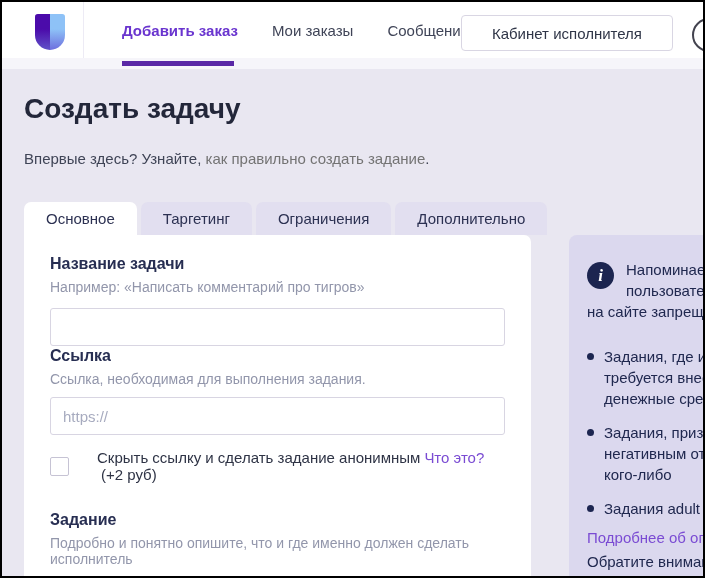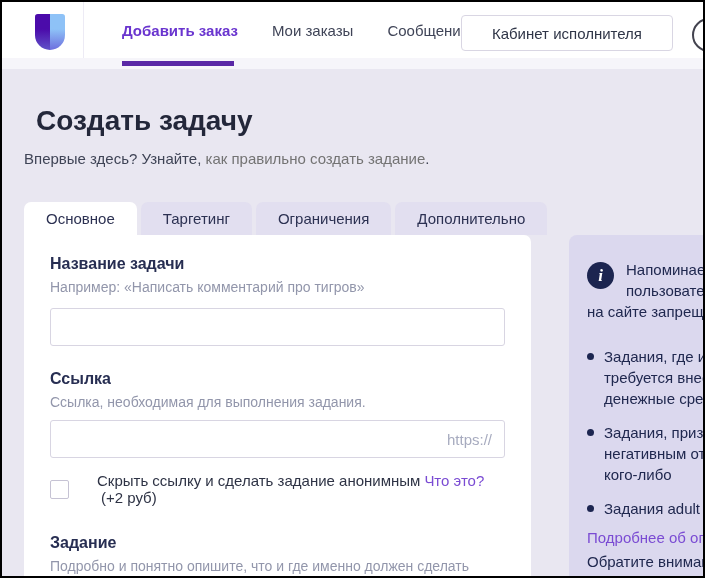--- a/index.html
+++ b/index.html
@@ -19,40 +19,40 @@
   .nav-items{position:absolute;left:120px;top:0;height:56px;display:flex;gap:34px;align-items:center;}
   .nav-item{font-size:15px;color:#3f4457;text-decoration:none;cursor:pointer;white-space:nowrap;}
   .nav-item.active{color:#6a35cf;font-weight:bold;}
   .nav-underline{position:absolute;left:120px;top:59px;width:112px;height:5px;background:#5a28a6;}
   .performer-btn{position:absolute;right:30px;top:13px;height:36px;padding:0 30px;
     background:#fff;border:1px solid #d9d6e3;border-radius:4px;font-size:15px;color:#2f3547;
     font-family:inherit;display:flex;align-items:center;box-sizing:border-box;cursor:pointer;white-space:nowrap;}
   .avatar-circle{position:absolute;left:690px;top:16px;width:34px;height:34px;
     border:2px solid #43434f;border-radius:50%;box-sizing:border-box;background:#fff;cursor:pointer;}
   
-  .page-title{position:absolute;left:22px;top:90px;margin:12px;font-size:28px;line-height:34px;
+  .page-title{position:absolute;left:22px;top:90px;margin:0;font-size:28px;line-height:34px;
     font-weight:bold;color:#23273a;}
   .intro{position:absolute;left:22px;top:148px;margin:0;font-size:15px;color:#3f4456;}
   .intro-link{color:#737373;text-decoration:none;cursor:pointer;}
   
   .tabs{position:absolute;left:22px;top:200px;display:flex;gap:4px;}
   .tab{height:33px;display:flex;align-items:center;padding:0 22px;font-size:15px;color:#2c3152;
     background:#e2dff0;border:none;border-radius:7px 7px 0 0;font-family:inherit;cursor:pointer;white-space:nowrap;}
   .tab.active{background:#fff;}
   
   .form-panel{position:absolute;left:22px;top:233px;width:507px;height:400px;background:#fff;
     border-radius:0 7px 0 0;box-sizing:border-box;padding:20px 26px;}
   .f-label{font-size:16px;font-weight:bold;color:#272e52;line-height:18px;}
-  .f-label.mt1{margin-top:24px;}
+  .f-label.mt1{margin-top:1px;}
   .f-label.mt2{margin-top:28px;}
   .f-hint{font-size:14px;color:#9296ab;margin-top:6px;line-height:16px;}
   .f-input{display:block;margin-top:13px;width:100%;height:38px;border:1px solid #d8d5e2;
     border-radius:3px;box-sizing:border-box;padding:0 12px;font-size:15px;color:#333;
     font-family:inherit;background:#fff;outline:none;}
-  .f-input.mt-sm{margin-top:10px;text-align:right;}
+  .f-input.mt-sm{margin-top:10px;}
   .f-input::placeholder{color:#a7abbf;}
   .checkbox-row{margin-top:14px;display:flex;align-items:center;gap:28px;font-size:15px;color:#2e3345;}
   .checkbox{width:17px;height:17px;border:1px solid #c6c3d4;border-radius:2px;background:#fff;
     flex:none;cursor:pointer;}
   .cb-link{color:#7a4bd3;text-decoration:none;cursor:pointer;margin-left:4px;}
   .cb-price{margin-left:4px;}
   
   .sidebar{position:absolute;left:567px;top:233px;width:312px;height:400px;background:#dbd8ee;
     border-radius:8px;box-sizing:border-box;padding:24px 18px;color:#20284f;font-size:15px;}
   .info-head{display:flex;gap:12px;}

